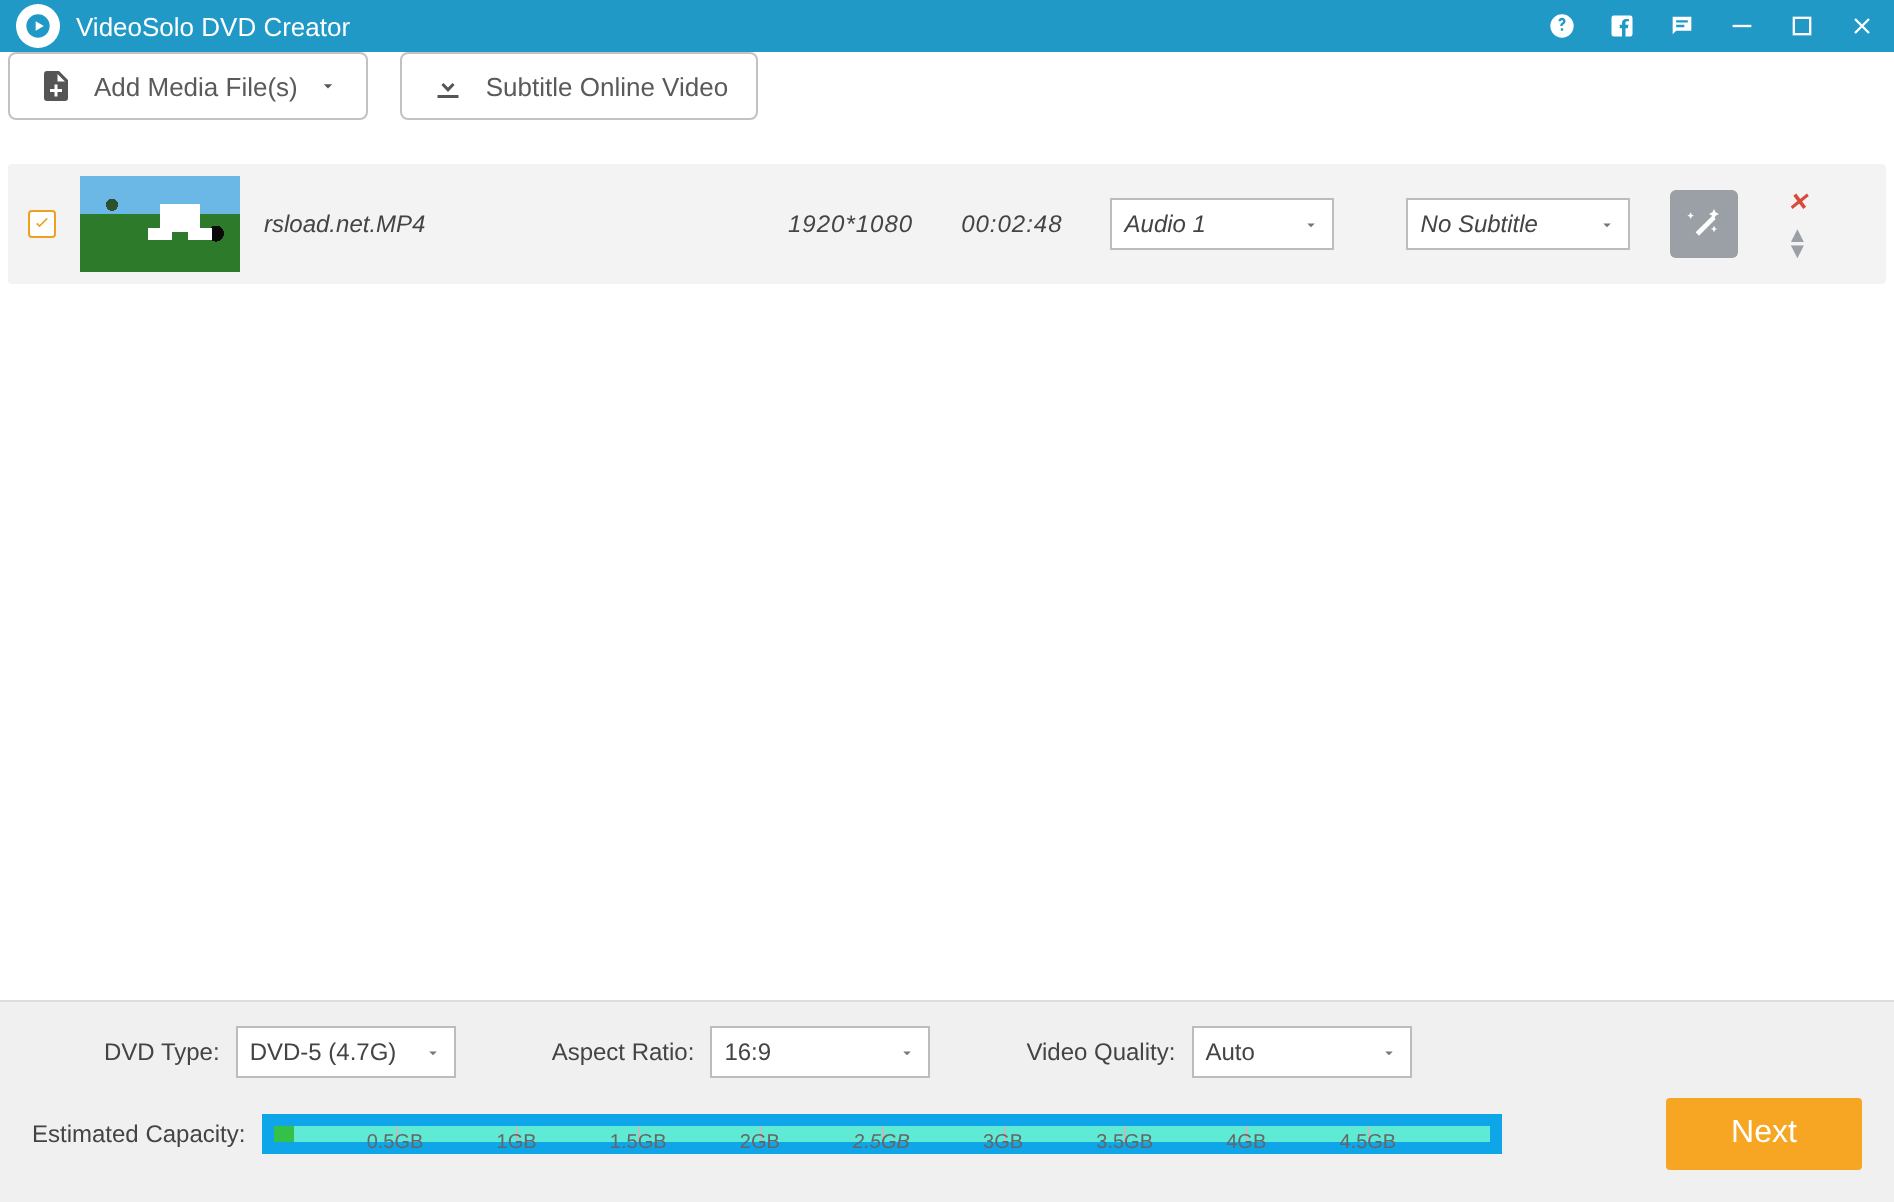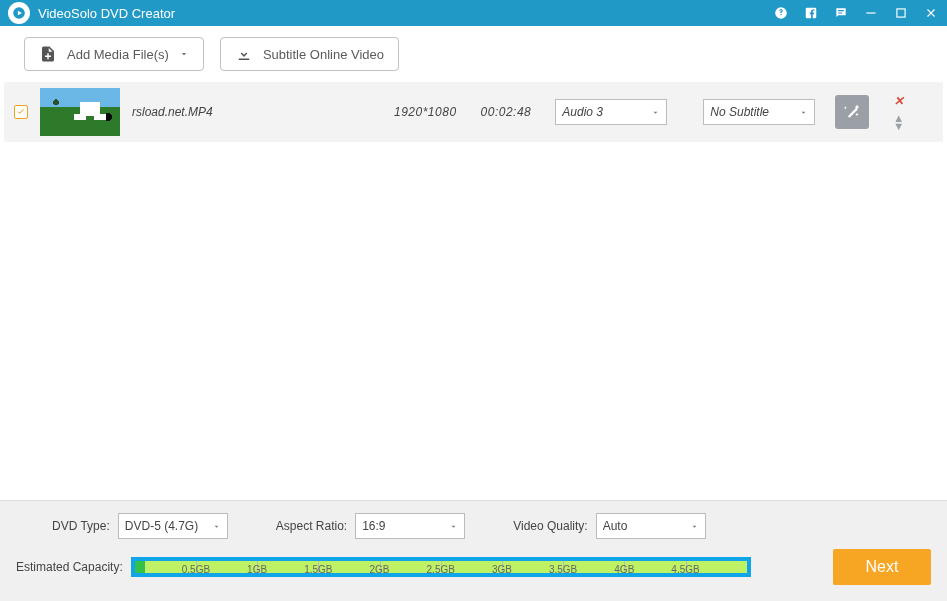--- a/index.html
+++ b/index.html
@@ -8,21 +8,21 @@
 
 .titlebar { height: 26px; background: #2199c6; display: flex; align-items: center; padding: 0 8px; color: #fff; font-size: 13px; }
 .logo-icon { width: 22px; height: 22px; background: #fff; border-radius: 50%; display: flex; align-items: center; justify-content: center; margin-right: 8px; }
 .logo-icon svg { width: 14px; height: 14px; fill: #2199c6; }
 .titlebar .title { flex: 1; }
 .titlebar-icons { display: flex; gap: 14px; align-items: center; }
 .titlebar-icons > span { cursor: pointer; display: inline-flex; align-items: center; justify-content: center; width: 16px; height: 16px; }
 .titlebar-icons svg { width: 14px; height: 14px; fill: #fff; }
 
 
-.toolbar { height: 56px; background: #fff; display: flex; align-items: center; gap: 16px; padding: 0 24px; }
+.toolbar { height: 56px; background: #fff; display: flex; gap: 16px; padding: 0 4px; }
 .tool-btn { height: 34px; border: 1px solid #c2c2c2; border-radius: 4px; background: #fff; display: flex; align-items: center; padding: 0 14px; gap: 10px; font-size: 13px; color: #5a5a5a; cursor: pointer; }
 .tool-btn svg { width: 18px; height: 18px; fill: #555; }
 .tool-btn .chev { width: 10px; height: 10px; fill: #555; }
 
 
 .media-list { flex: 1; padding: 0 4px; overflow: auto; font-style: italic; }
 .media-row { background: #f3f3f3; height: 60px; display: flex; align-items: center; padding: 0 10px; gap: 12px; border-radius: 2px; }
 .chk { width: 14px; height: 14px; border: 1.5px solid #f0a020; border-radius: 2px; display: inline-flex; align-items: center; justify-content: center; background: #fff; cursor: pointer; }
 .chk svg { width: 10px; height: 10px; fill: #f0a020; }
 .thumb { width: 80px; height: 48px; background: linear-gradient(180deg,#6bb7e6 0,#6bb7e6 40%,#2d7a2a 40%,#2d7a2a 100%); position: relative; overflow: hidden; }
@@ -41,21 +41,21 @@
 
 
 .footer { background: #f0f0f0; border-top: 1px solid #dedede; padding: 12px 16px 16px 16px; }
 .footer-row1 { display: flex; align-items: center; gap: 8px; font-size: 12px; color: #444; margin-bottom: 10px; }
 .footer-row1 .lbl { margin-left: 40px; }
 .footer-row1 .lbl:first-child { margin-left: 36px; }
 .footer-row1 .select { min-width: 110px; }
 
 .footer-row2 { display: flex; align-items: center; gap: 8px; }
 .cap-lbl { font-size: 12px; color: #444; }
-.cap-bar { flex: 0 0 620px; height: 20px; border: 4px solid #0ea5e9; background: #bef264; position: relative; }
+.cap-bar { flex: 0 0 620px; height: 20px; border: 6px solid #0ea5e9; background: #5eead4; position: relative; }
 .cap-fill { position: absolute; left: 0; top: 0; bottom: 0; width: 10px; background: #33c14a; }
 .cap-ticks { position: absolute; inset: 0; }
 .tick { position: absolute; top: 0; bottom: 0; width: 1px; background: #bcbcbc; }
 .tick-label { position: absolute; top: 3px; font-size: 10px; color: #666; transform: translateX(-50%); }
 
 .next-btn { margin-left: auto; width: 98px; height: 36px; background: #f6a623; color: #fff; font-size: 16px; display: flex; align-items: center; justify-content: center; border-radius: 2px; cursor: pointer; }
 </style>
 </head>
 <body>
 
@@ -123,21 +123,21 @@
     <span class="chk">
       <svg viewBox="0 0 24 24">
           <path d="M9 16l-4-4 1.4-1.4L9 13.2l8.6-8.6L19 6l-10 10z"></path>
         </svg>
     </span>
     <div class="thumb"></div>
     <div class="fname">rsload.net.MP4</div>
     <span class="meta">1920*1080</span>
     <span class="meta">00:02:48</span>
     <div class="select">
-      <span>Audio 3</span>
+      <span>Audio 1</span>
       <svg class="chev" viewBox="0 0 24 24">
           <path d="M7 10l5 5 5-5z"></path>
         </svg>
     </div>
     <div class="row-gap"></div>
     <div class="select">
       <span>No Subtitle</span>
       <svg class="chev" viewBox="0 0 24 24">
           <path d="M7 10l5 5 5-5z"></path>
         </svg>
@@ -185,21 +185,21 @@
       <div class="cap-ticks" id="cap-ticks">
           <div class="tick" style="left: 10%;"></div>
           <div class="tick-label" style="left: 10%;">0.5GB</div>
           <div class="tick" style="left: 20%;"></div>
           <div class="tick-label" style="left: 20%;">1GB</div>
           <div class="tick" style="left: 30%;"></div>
           <div class="tick-label" style="left: 30%;">1.5GB</div>
           <div class="tick" style="left: 40%;"></div>
           <div class="tick-label" style="left: 40%;">2GB</div>
           <div class="tick" style="left: 50%;"></div>
-          <div class="tick-label" style="left: 50%;">2.5GB</div>
+          <div class="tick-label" style="left: 50%; font-style: italic;">2.5GB</div>
           <div class="tick" style="left: 60%;"></div>
           <div class="tick-label" style="left: 60%;">3GB</div>
           <div class="tick" style="left: 70%;"></div>
           <div class="tick-label" style="left: 70%;">3.5GB</div>
           <div class="tick" style="left: 80%;"></div>
           <div class="tick-label" style="left: 80%;">4GB</div>
           <div class="tick" style="left: 90%;"></div>
           <div class="tick-label" style="left: 90%;">4.5GB</div>
         </div>
     </div>

